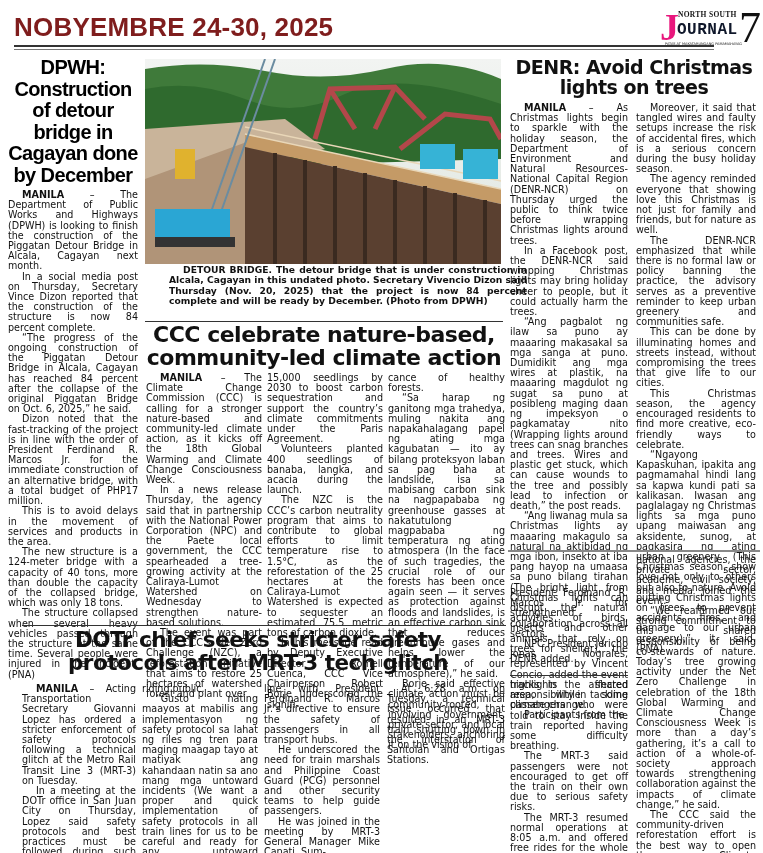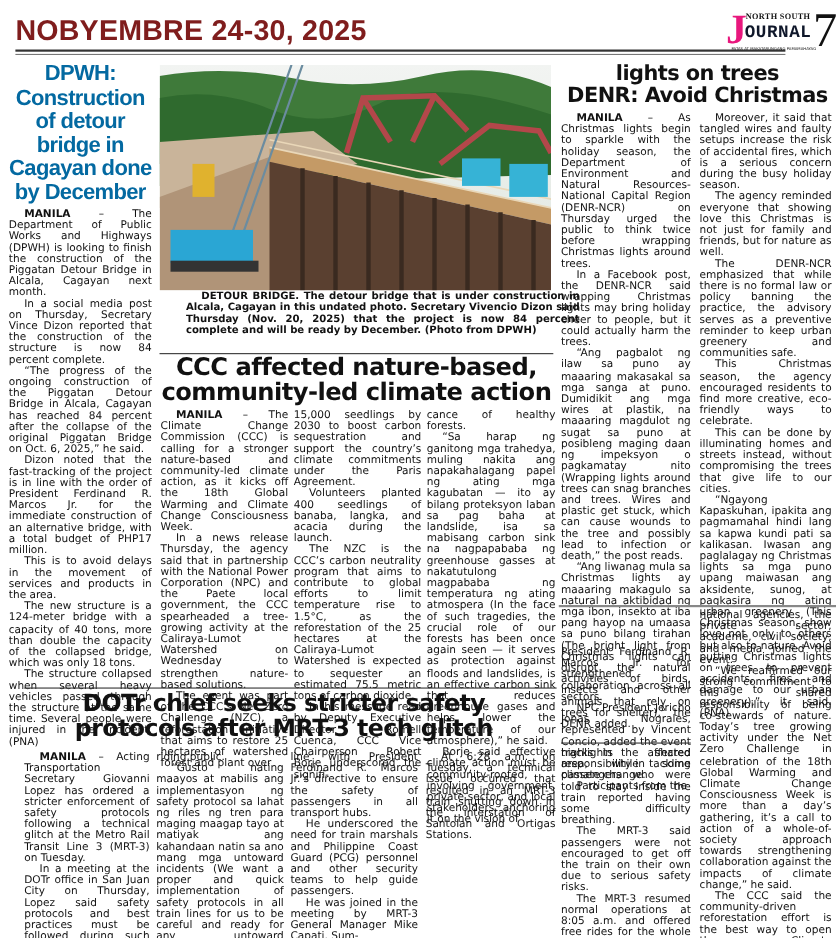--- a/index.html
+++ b/index.html
@@ -11,21 +11,21 @@
   .logo{left:660px;top:6px;width:100px;height:44px;}
   .logo .j{position:absolute;left:0;top:2px;font-family:"Liberation Serif",serif;font-weight:bold;font-size:38px;color:#e8177d;line-height:38px;}
   .logo .ns{position:absolute;left:18px;top:4px;font-family:"Liberation Serif",serif;font-weight:bold;font-size:7.5px;color:#111;letter-spacing:0.3px;}
   .logo .rn{position:absolute;left:17px;top:14px;font-family:Liberation Mono, monospace;font-weight:bold;font-size:16px;color:#0f172a;line-height:20px;letter-spacing:0.5px;}
   .logo .tag{position:absolute;left:5px;top:36px;font-size:3.5px;color:#111;}
   .logo .pg{position:absolute;left:79px;top:-2px;font-family:"Liberation Serif",serif;font-size:44px;color:#111;line-height:48px;}
 
   .col{font-size:9.6px;line-height:10.2px;text-align:justify;hyphens:auto;}
   .col p{margin:0;text-indent:14px;}
   .dl{font-weight:bold;}
-  .hl-cond{font-family:"Liberation Sans",sans-serif;font-weight:bold;text-align:center;color:#0369a1;}
+  .hl-cond{font-family:"Liberation Sans",sans-serif;font-weight:bold;text-align:center;color:#000000;}
   .hl-big{font-family:"DejaVu Sans",sans-serif;font-weight:bold;text-align:center;color:#111;letter-spacing:-0.5px;}
   .hr{height:2px;background:#555;}
   .photo{left:145px;top:59px;width:356px;height:205px;overflow:hidden;}
   .caption{left:145px;top:265px;width:358px;font-size:9.2px;line-height:10.4px;font-weight:bold;text-align:justify;}
 </style>
 </head>
 <body>
 
 <div class="abs masthead-date">NOBYEMBRE 24-30, 2025</div>
 <div class="abs rule1"></div>
@@ -99,21 +99,21 @@
     <rect x="10" y="178" width="80" height="10" fill="#333"></rect>
     <rect x="30" y="90" width="20" height="30" fill="#e0b22e"></rect>
   </svg>
 </div>
 <div class="abs caption" style="text-indent:14px;margin-left:24px;">
   <span>DETOUR BRIDGE.</span><span> The detour bridge that is under construction in Alcala, Cagayan in this undated photo. Secretary Vivencio Dizon said Thursday (Nov. 20, 2025) that the project is now 84 percent complete and will be ready by December. (Photo from DPWH)</span>
 </div>
 <div class="abs hr" style="left:145px;top:321px;width:358px;height:1px;background:#333;"></div>
 
 <div class="abs hl-big" style="left:140px;top:323px;width:368px;font-size:22px;line-height:23px;">
-  <div>CCC affected nature-based,</div>
+  <div>CCC celebrate nature-based,</div>
   <div>community-led climate action</div>
 </div>
 <div class="abs col" style="left:146px;top:373px;width:116px;">
   <p><span class="dl">MANILA</span><span> – The Climate Change Commission (CCC) is calling for a stronger nature-based and community-led climate action, as it kicks off the 18th Global Warming and Climate Change Consciousness Week.</span></p>
   <p>In a news release Thursday, the agency said that in partnership with the National Power Corporation (NPC) and the Paete local government, the CCC spearheaded a tree-growing activity at the Caliraya-Lumot Watershed on Wednesday to strengthen nature-based solutions.</p>
   <p>The event was part of the CCC’s Net Zero Challenge (NZC), a reforestation initiative that aims to restore 25 hectares of watershed forest and plant over</p>
 </div>
 <div class="abs col" style="left:267px;top:373px;width:116px;">
   <p style="text-indent:0">15,000 seedlings by 2030 to boost carbon sequestration and support the country’s climate commitments under the Paris Agreement.</p>
   <p>Volunteers planted 400 seedlings of banaba, langka, and acacia during the launch.</p>
@@ -130,35 +130,35 @@
   <p>NPC President Jericho Jonas Nograles, represented by Vincent Concio, added the event highlights shared responsibility in tackling climate change.</p>
   <p>Participants from the</p>
 </div>
 <div class="abs col" style="left:636px;top:555px;width:120px;">
   <p style="text-indent:0">national agencies, the private sector, academe, civil society, and media joined the event.</p>
   <p>“We reaffirmed our strong commitment to this shared responsibility of being co-stewards of nature. Today’s tree growing activity under the Net Zero Challenge in celebration of the 18th Global Warming and Climate Change Consciousness Week is more than a day’s gathering, it’s a call to action of a whole-of-society approach towards strengthening collaboration against the impacts of climate change,” he said.</p>
   <p>The CCC said the community-driven reforestation effort is the best way to open the Climate Consciousness Week, as it reaffirms its push for nature-based strategies that strengthen ecosystems and build climate-resilient communities. (PNA)</p>
 </div>
 
 <div class="abs hl-big" style="left:508px;top:57px;width:252px;font-size:19px;line-height:20px;">
+  <div>DENR: Avoid Christmas</div>
   <div>lights on trees</div>
-  <div>DENR: Avoid Christmas</div>
 </div>
 <div class="abs col" style="left:510px;top:103px;width:118px;">
   <p><span class="dl">MANILA</span><span> – As Christmas lights begin to sparkle with the holiday season, the Department of Environment and Natural Resources-National Capital Region (DENR-NCR) on Thursday urged the public to think twice before wrapping Christmas lights around trees.</span></p>
   <p>In a Facebook post, the DENR-NCR said wrapping Christmas lights may bring holiday cheer to people, but it could actually harm the trees.</p>
   <p>“Ang pagbalot ng ilaw sa puno ay maaaring makasakal sa mga sanga at puno. Dumidikit ang mga wires at plastik, na maaaring magdulot ng sugat sa puno at posibleng maging daan ng impeksyon o pagkamatay nito (Wrapping lights around trees can snag branches and trees. Wires and plastic get stuck, which can cause wounds to the tree and possibly lead to infection or death,” the post reads.</p>
   <p>“Ang liwanag mula sa Christmas lights ay maaaring makagulo sa natural na aktibidad ng mga ibon, insekto at iba pang hayop na umaasa sa puno bilang tirahan (The bright light from Christmas lights can disrupt the natural activities of birds, insects and other animals that rely on trees for shelter),” the DENR added.</p>
 </div>
 <div class="abs col" style="left:636px;top:103px;width:120px;">
   <p>Moreover, it said that tangled wires and faulty setups increase the risk of accidental fires, which is a serious concern during the busy holiday season.</p>
   <p>The agency reminded everyone that showing love this Christmas is not just for family and friends, but for nature as well.</p>
   <p>The DENR-NCR emphasized that while there is no formal law or policy banning the practice, the advisory serves as a preventive reminder to keep urban greenery and communities safe.</p>
+  <p>This can be done by illuminating homes and streets instead, without compromising the trees that give life to our cities.</p>
   <p>This Christmas season, the agency encouraged residents to find more creative, eco-friendly ways to celebrate.</p>
-  <p>This can be done by illuminating homes and streets instead, without compromising the trees that give life to our cities.</p>
   <p>“Ngayong Kapaskuhan, ipakita ang pagmamahal hindi lang sa kapwa kundi pati sa kalikasan. Iwasan ang paglalagay ng Christmas lights sa mga puno upang maiwasan ang aksidente, sunog, at pagkasira ng ating urban greenery (This Christmas season, show love not only to others but also to nature. Avoid putting Christmas lights on trees to prevent accidents, fires, and damage to our urban greenery),” it said. (PNA)</p>
 </div>
 <div class="abs hr" style="left:508px;top:550px;width:252px;background:#888;"></div>
 
 <div class="abs hr" style="left:22px;top:625px;width:484px;height:1px;background:#333;"></div>
 <div class="abs hl-big" style="left:10px;top:628px;width:496px;font-size:21.5px;line-height:23px;text-align:center;">
   <div>DOTr chief seeks stricter safety</div>
   <div>protocols after MRT-3 tech glitch</div>
 </div>
 <div class="abs col" style="left:22px;top:684px;width:114px;">

